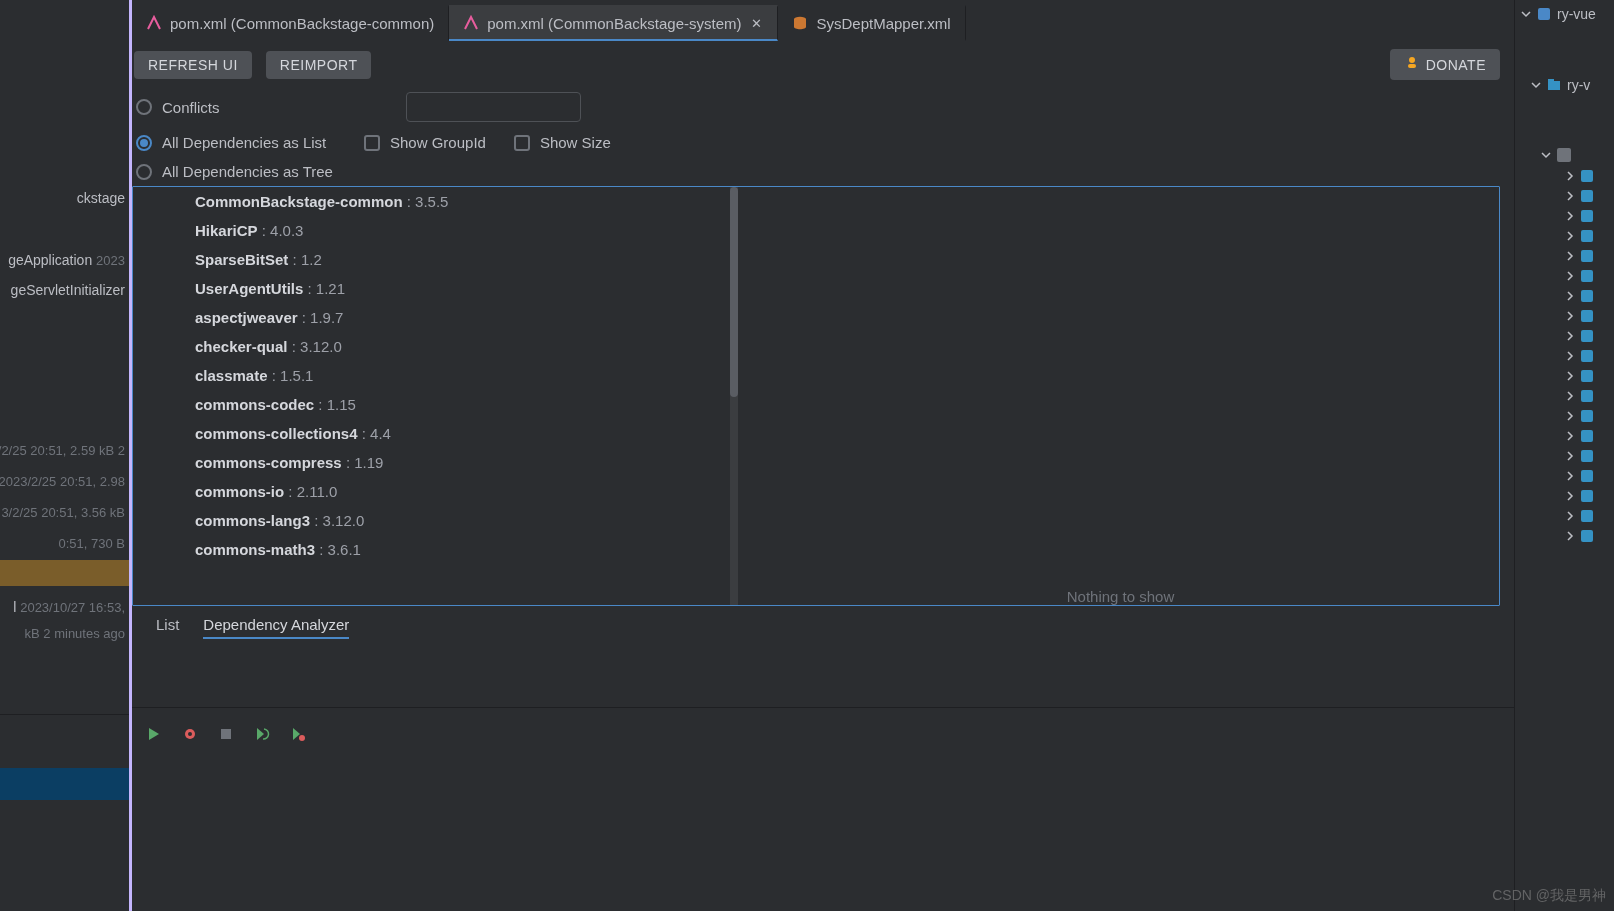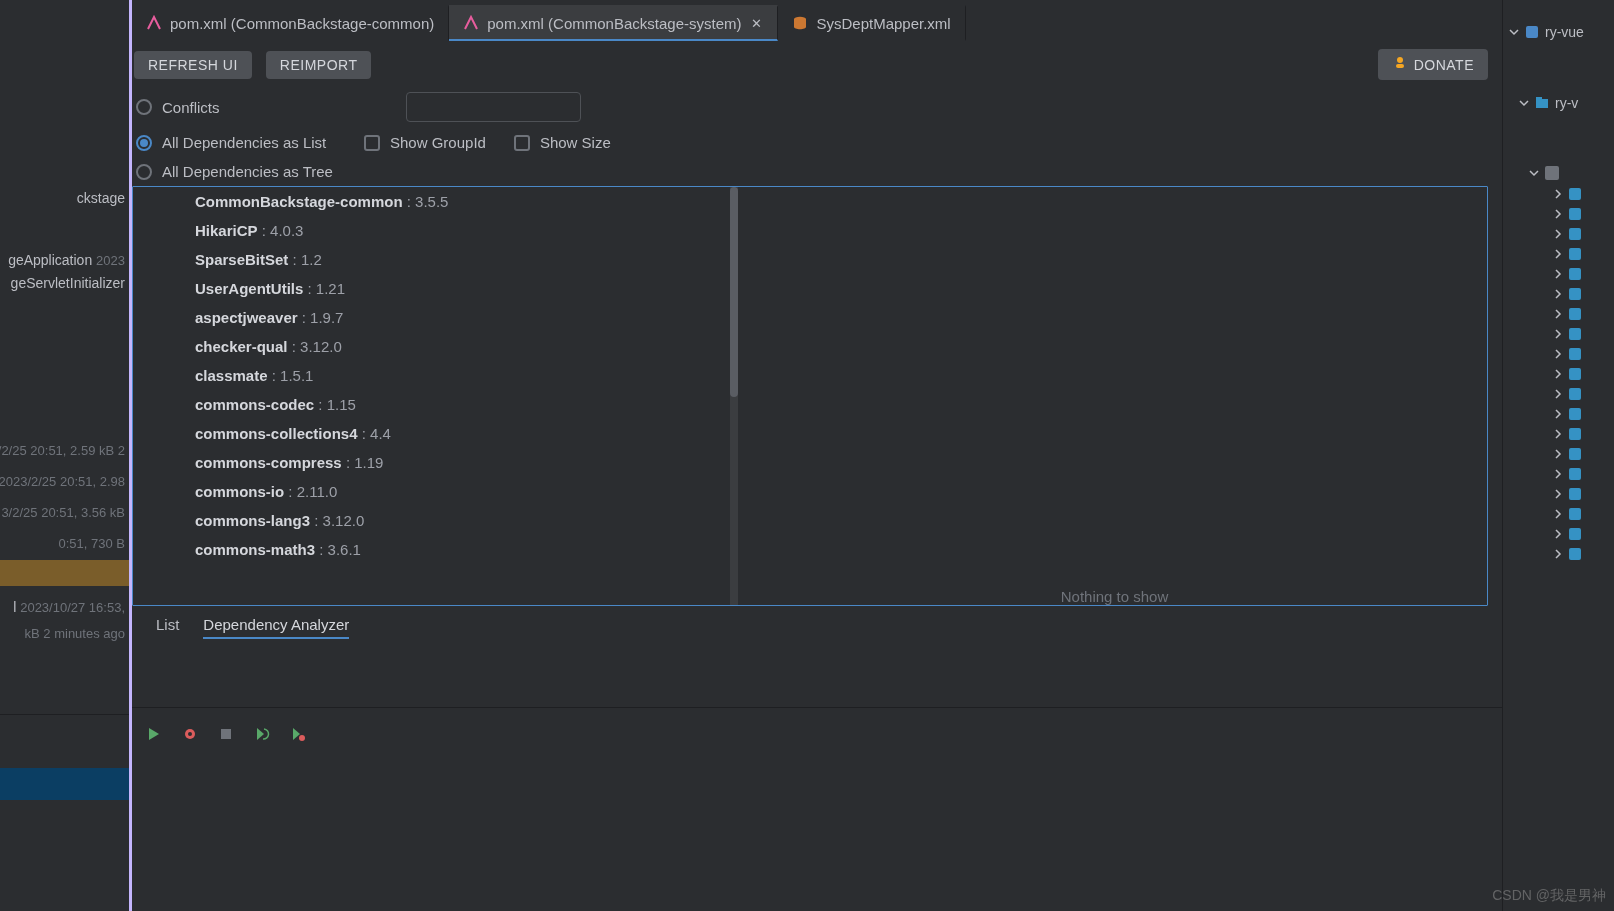--- a/index.html
+++ b/index.html
@@ -46,39 +46,39 @@
     .dep-item b { color:#d5d7dc; font-weight:600;margin-left:48px; }
     .dep-item span { color:#9da0a8; }
     
     .bot-tabs { display:flex; gap:24px; padding:6px 24px; font-size:15px; }
     .bot-tab { padding:4px 0; cursor:pointer; }
     .bot-tab.active { border-bottom:2px solid #4a88c7; color:#d5d7dc; }
     
     .runbar { height:52px; border-top:1px solid #1e1f22; margin-top:62px; display:flex; align-items:center; padding:0 14px; gap:20px; }
     .run-icon { width:16px; height:16px; display:inline-flex; align-items:center; justify-content:center; cursor:pointer; }
     
-    .right-panel { width:112px; background:#2b2d30; border-left:1px solid #1e1f22; padding-top:20px; }
+    .right-panel { width:100px; background:#2b2d30; border-left:1px solid #1e1f22; padding-top:2px; }
     .rp-row { display:flex; align-items:center; gap:6px; padding:4px 6px; font-size:14px; white-space:nowrap; }
     .chev { width:10px; height:10px; display:inline-block; }
     .folder { width:14px; height:14px; background:#6f737a; border-radius:2px; display:inline-block; }
     .rp-children { padding-left:10px;margin-top:47px; }
     .rp-leaf { display:flex; align-items:center; padding:4px 6px 4px 30px; gap:6px; font-size:14px; }
     
     .wm { position:fixed; right:8px; bottom:6px; font-size:14px; color:#888; opacity:0.6; pointer-events:none; }
     .vpad { height:5px; }
   </style>
 </head>
 <body>
 
 <div class="root">
 
   <div class="left-gutter">
     <div class="lg-item" style="top:190px">ckstage</div>
     <div class="lg-item" style="top:252px"><span>geApplication</span>  <span class="lg-time">2023</span></div>
-    <div class="lg-item" style="top:275px">geServletInitializer</div>
+    <div class="lg-item" style="top:282px">geServletInitializer</div>
     <div class="lg-item lg-time" style="top:443px">/2/25 20:51, 2.59 kB 2</div>
     <div class="lg-item lg-time" style="top:474px">2023/2/25 20:51, 2.98</div>
     <div class="lg-item lg-time" style="top:505px">3/2/25 20:51, 3.56 kB</div>
     <div class="lg-item lg-time" style="top:536px">0:51, 730 B</div>
     <div class="lg-sel"></div>
     <div class="lg-item" style="top:599px"><span>l</span>  <span class="lg-time">2023/10/27 16:53, </span></div>
     <div class="lg-item lg-time" style="top:626px">kB 2 minutes ago</div>
     <div class="lg-bottom-border"></div>
     <div class="lg-highlight"></div>
   </div>

